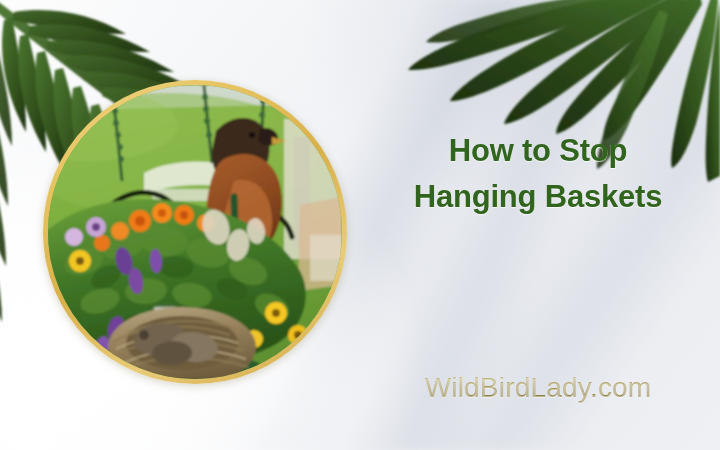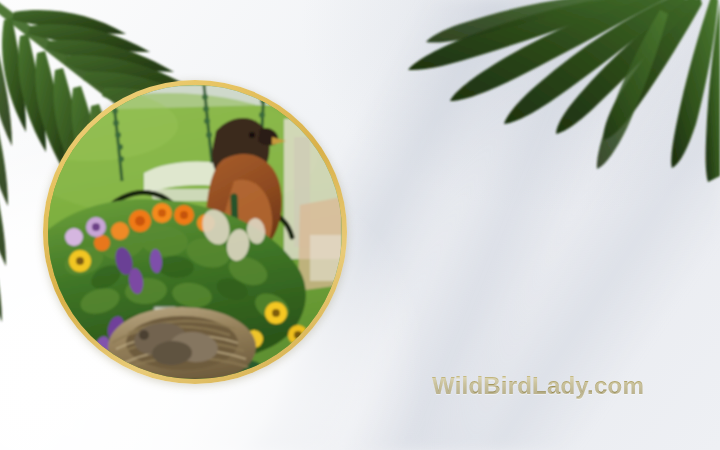--- a/index.html
+++ b/index.html
@@ -86,22 +86,22 @@
   }
   .headline-line { display: block; white-space: nowrap; }
 
   
   .sitename {
     position: absolute;
     left: 368px;
     top: 372px;
     width: 340px;
     text-align: center;
-    font-size: 24px;
-    font-weight: bold;
+    font-size: 28px;
+    font-weight: normal;
     letter-spacing: 0.2px;
     color: #9c9055;
     background: linear-gradient(180deg, #d9cf9a 0%, #a79a5d 42%, #8d8044 78%, #b8ac74 100%);
     -webkit-background-clip: text;
     background-clip: text;
     -webkit-text-fill-color: transparent;
     text-shadow: 0 1px 0 rgba(255,255,255,0.4);
   }
 </style>
 </head>
@@ -385,17 +385,19 @@
 
           <path d="M 54 282 C 100 302, 188 300, 238 278 L 242 294 L 50 294 Z" fill="#24491f" opacity="0.8"></path>
 
           <rect x="0" y="0" width="294" height="294" fill="none"></rect>
         </g>
       </svg>
     </div>
   </div>
 
   <div class="headline">
+    <span class="headline-line">How to Stop</span>
+    <span class="headline-line">Hanging Baskets</span>
   </div>
 
   <div class="sitename">WildBirdLady.com</div>
 
 </div>
 
 </body></html>

